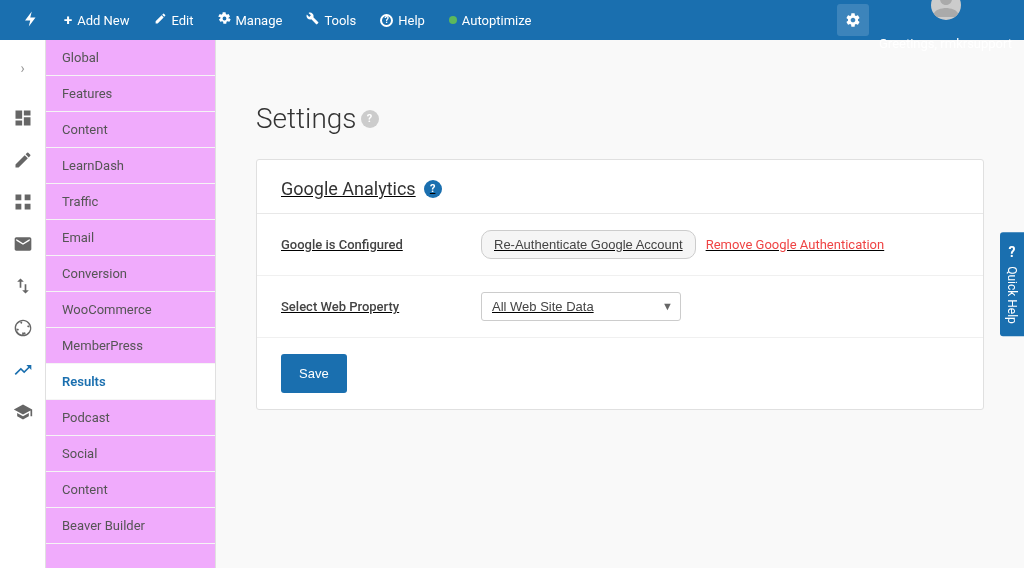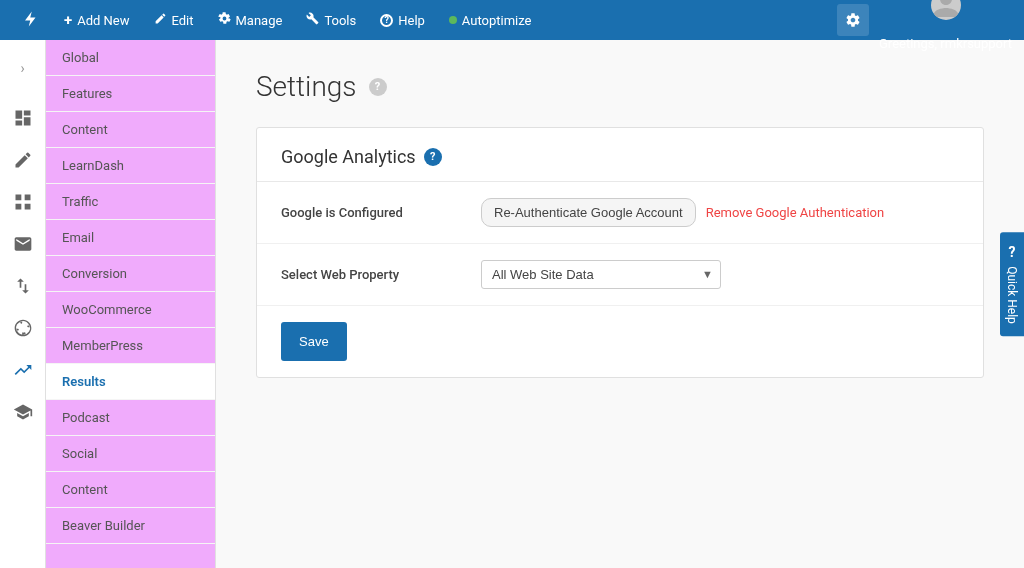--- a/index.html
+++ b/index.html
@@ -59,31 +59,32 @@
       padding: 0; flex-shrink: 0; overflow-y: auto;
     }
     .side-menu-item {
       padding: 10px 16px; color: #555; cursor: pointer; font-size: 13px;
       border-bottom: 1px solid #f5f5f5;
     }
     .side-menu-item.active { color: #1a6faf; font-weight: 600; background: #fff; }
 
     
     .page-content { flex: 1; padding: 30px 40px; overflow-y: auto; background: #f9f9f9; }
-    .page-title { font-size: 28px; font-weight: 300; color: #333; display: flex; align-items: center; gap: 12px; margin-bottom: 24px; }
+    .page-title { font-size: 28px; font-weight: 300; color: #333; display: flex; align-items: center; gap: 4px; margin-bottom: 24px; margin-top: 32px; }
     .help-icon-circle {
       width: 18px; height: 18px; border-radius: 50%; background: #ccc;
       display: flex; align-items: center; justify-content: center;
       color: #fff; font-size: 11px; font-weight: bold; cursor: pointer;
     }
 
     
     .settings-panel {
       background: #fff; border: 1px solid #e0e0e0; border-radius: 3px;
       padding: 0;
+      text-decoration: underline;
     }
     .panel-header {
       padding: 18px 24px 14px;
       border-bottom: 1px solid #e8e8e8;
       display: flex; align-items: center; gap: 8px;
     }
     .panel-title { font-size: 18px; font-weight: 400; color: #333; }
     .panel-help-icon {
       width: 18px; height: 18px; border-radius: 50%; background: #1a6faf;
       display: flex; align-items: center; justify-content: center;
@@ -101,21 +102,21 @@
       background: #f5f5f5; border: 1px solid #ccc; color: #444;
       padding: 6px 12px; border-radius: 10px; cursor: pointer; font-size: 13px;
     }
 
     .btn-link { background: none; border: none; color: #ef4444; cursor: pointer; font-size: 13px; text-decoration: none; }
 
     .select-wrapper { position: relative; display: inline-flex; align-items: center; }
     .web-property-select {
       appearance: none; -webkit-appearance: none;
       border: 1px solid #ccc; border-radius: 3px; padding: 6px 28px 6px 10px;
-      font-size: 13px; color: #444; background: #fff; cursor: pointer; width: 240px;
+      font-size: 13px; color: #444; background: #fff; cursor: pointer; width: 200px;
     }
     .select-arrow {
       position: absolute; right: 8px; pointer-events: none; color: #666; font-size: 11px;
     }
 
     .panel-footer { padding: 16px 24px; }
     .btn-primary {
       background: #1a6faf; border: none; color: #fff;
       padding: 12px 18px; border-radius: 3px; cursor: pointer; font-size: 13px;
     }

